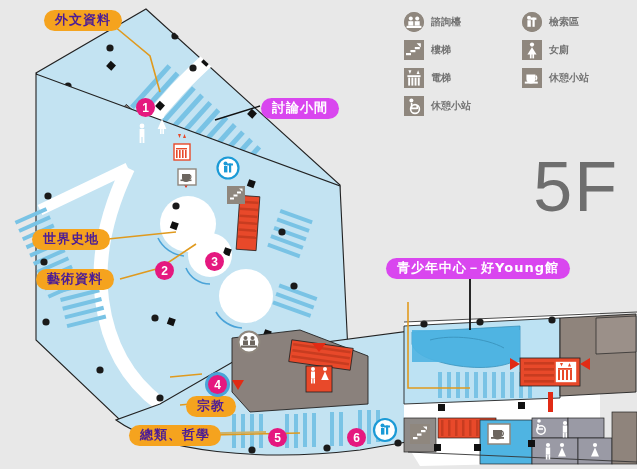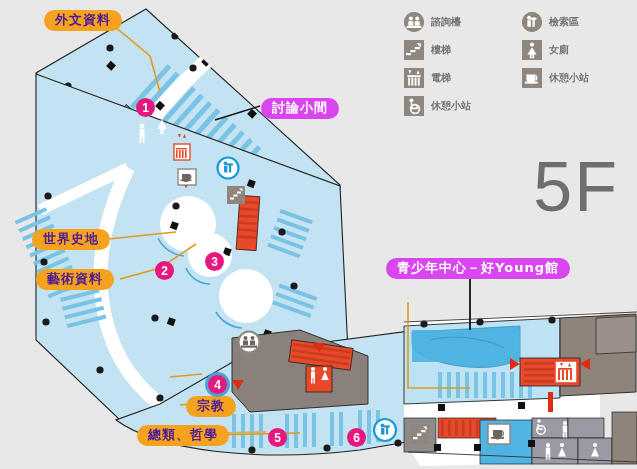--- a/index.html
+++ b/index.html
@@ -693,21 +693,21 @@
   <div class="callout orange" style="left:32px; top:229px;">世界史地</div>
 
   <div class="callout orange" style="left:36px; top:269px;">藝術資料</div>
 
   <div class="callout black" style="left:386px; top:258px;">青少年中心－好Young館</div>
 
 
 
   <div class="callout orange" style="left:141px; top:396px;margin-left:45px;">宗教</div>
 
-  <div class="callout orange" style="left:137px; top:425px;">總類、哲學</div>
+  <div class="callout orange" style="left:129px; top:425px;">總類、哲學</div>
 
   <div class="marker" style="left:136px; top:98px;">1</div>
   <div class="marker" style="left:155px; top:261px;">2</div>
   <div class="marker ringed" style="left:205px; top:252px;">3</div>
   <div class="marker boxed" style="left:208px; top:375px;">4</div>
   <div class="marker" style="left:268px; top:428px;">5</div>
   <div class="marker" style="left:347px; top:428px;">6</div>
 
 </div>
 

